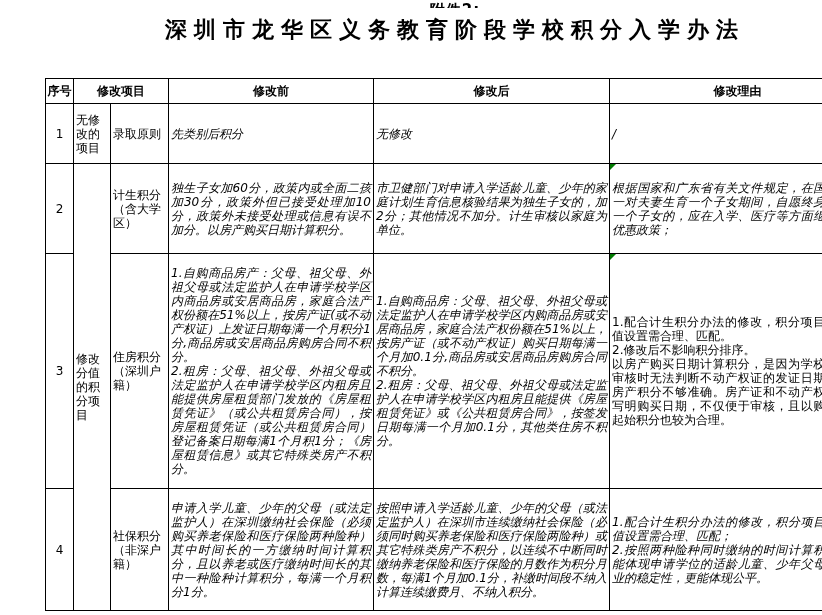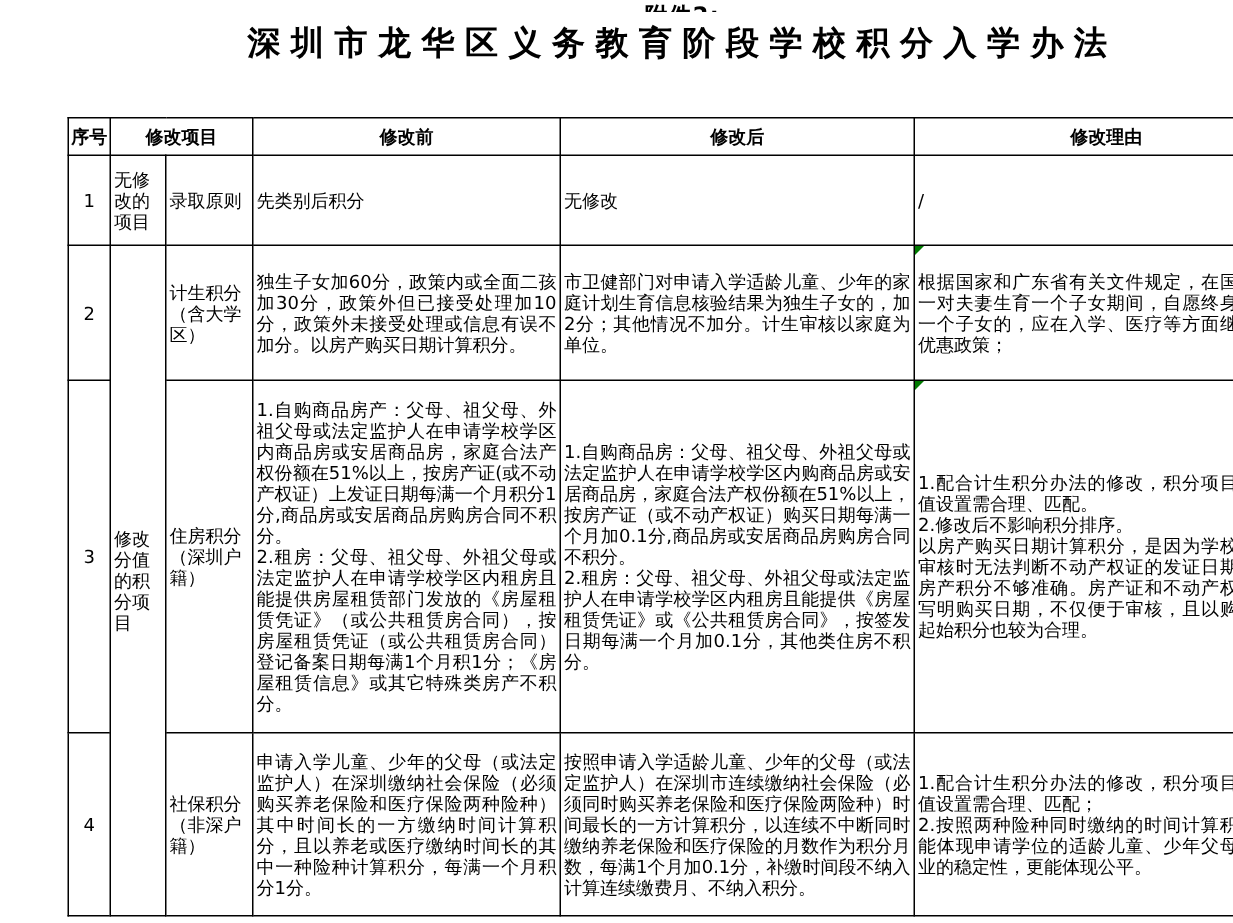--- a/index.html
+++ b/index.html
@@ -23,21 +23,21 @@
   }
   table.rev th{font-weight:bold;text-align:center;padding:2px 0;}
   tr.hrow{height:25px;}
   tr.r1{height:60px;}
   tr.r2{height:90px;}
   tr.r3{height:235px;}
   tr.r4{height:122px;}
   td.seq{text-align:center;}
   td.group{line-height:15px;padding:1px 3px;margin-left:46px;}
   td.item{line-height:15px;}
-  td.content{text-align:justify;white-space:pre-line;}
+  td.content{text-align:justify;white-space:pre-line;font-style:italic;}
   td.reason-cell{position:relative;}
   .corner-tri{
     position:absolute;top:0;left:0;width:0;height:0;
     border-top:6px solid #007a00;border-right:6px solid transparent;
   }
   .jline{text-align:justify;}
   .flexline{display:flex;justify-content:space-between;}
 </style>
 </head>
 <body>
@@ -104,20 +104,20 @@
           <span>3.</span>
         </div>
         <div class="jline">以房产购买日期计算积分，是因为学校在网上审核时无法判断不动产权证的发证日期，致使房产积分不够准确。房产证和不动产权上清晰写明购买日期，不仅便于审核，且以购买日期起始积分也较为合理。</div>
       </td>
     </tr>
 
     <tr class="r4">
       <td class="seq">4</td>
       <td class="item">社保积分（非深户籍）</td>
       <td class="content">申请入学儿童、少年的父母（或法定监护人）在深圳缴纳社会保险（必须购买养老保险和医疗保险两种险种）其中时间长的一方缴纳时间计算积分，且以养老或医疗缴纳时间长的其中一种险种计算积分，每满一个月积分1分。</td>
-      <td class="content">按照申请入学适龄儿童、少年的父母（或法定监护人）在深圳市连续缴纳社会保险（必须同时购买养老保险和医疗保险两险种）时间最长的一方计算积分，以连续不中断同时缴纳养老保险和医疗保险的月数作为积分月数，每满1个月加0.1分，补缴时间段不纳入计算连续缴费月、不纳入积分。</td>
+      <td class="content">按照申请入学适龄儿童、少年的父母（或法定监护人）在深圳市连续缴纳社会保险（必须同时购买养老保险和医疗保险两险种）或其它特殊类房产不积分，以连续不中断同时缴纳养老保险和医疗保险的月数作为积分月数，每满1个月加0.1分，补缴时间段不纳入计算连续缴费月、不纳入积分。</td>
       <td class="content">1.配合计生积分办法的修改，积分项目之间分值设置需合理、匹配；
 2.按照两种险种同时缴纳的时间计算积分，更能体现申请学位的适龄儿童、少年父母在深职业的稳定性，更能体现公平。</td>
     </tr>
   </tbody>
     </table>
 
 </div>
 
 </body></html>

